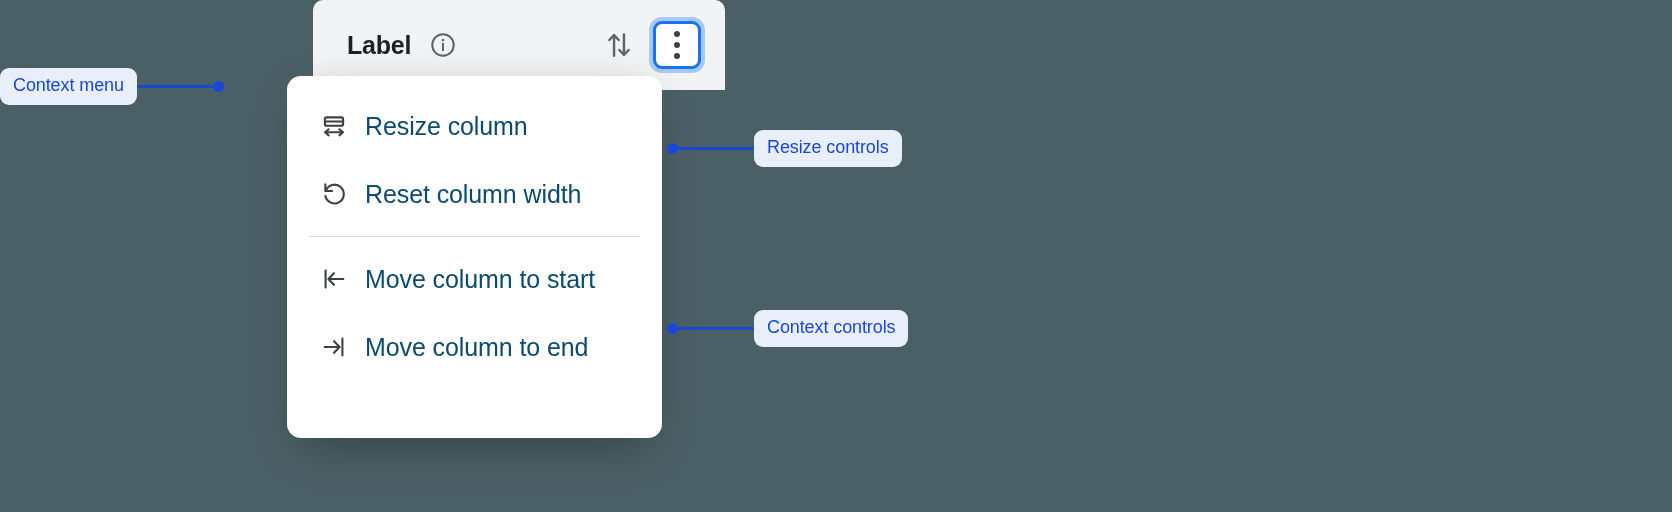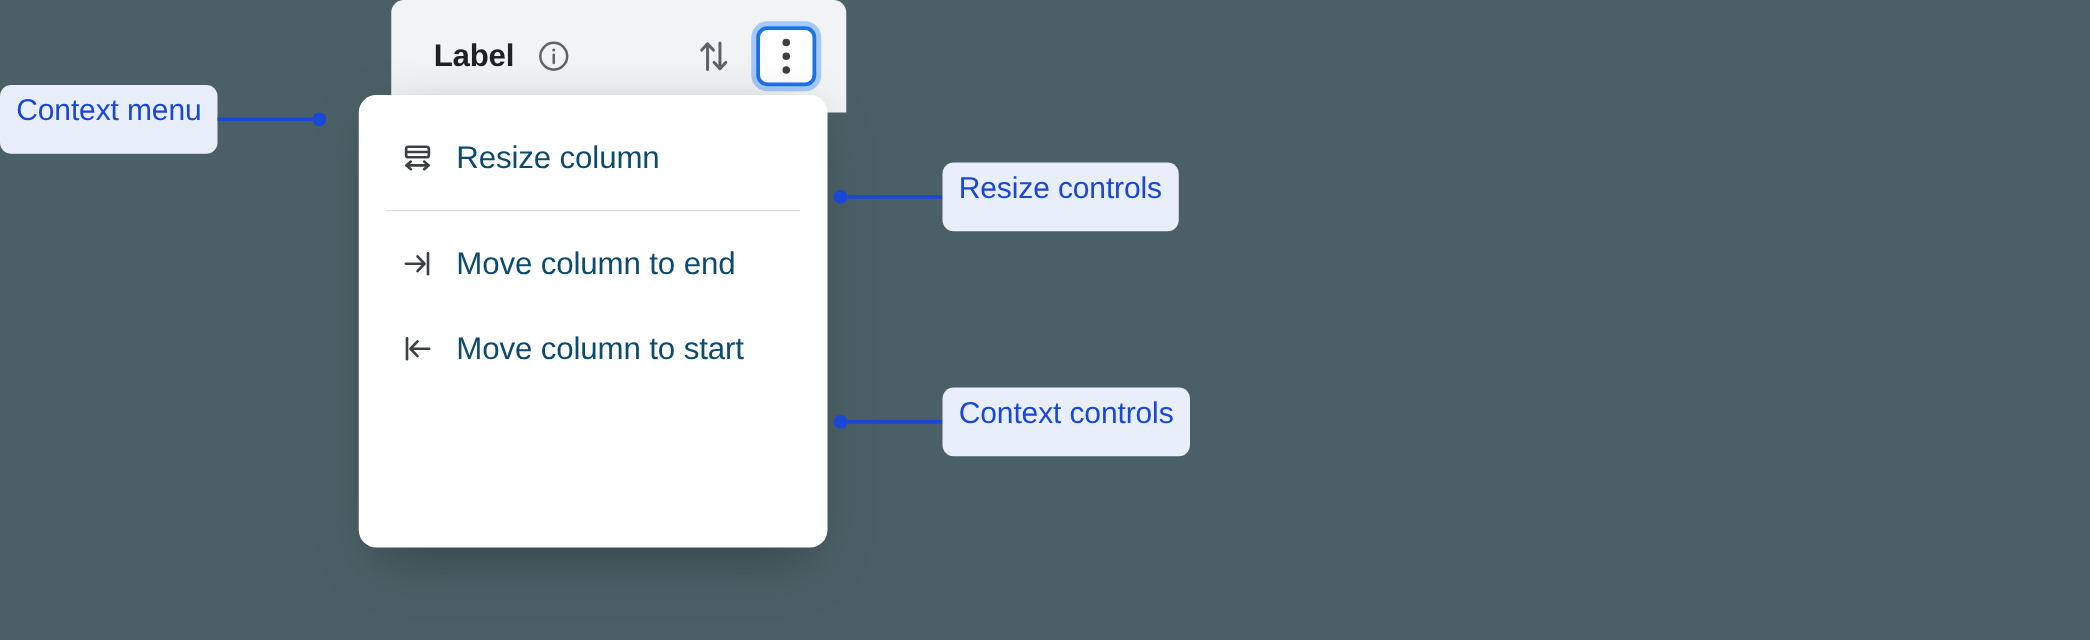--- a/index.html
+++ b/index.html
@@ -15,21 +15,21 @@
     font-family: "Liberation Sans", sans-serif;
     position: relative;
     -webkit-font-smoothing: antialiased;
   }
 
   
   .col-header {
     position: absolute;
     left: 313px;
     top: 0;
-    width: 364px;
+    width: 412px;
     height: 90px;
     background: #f1f3f4;
     border-top-left-radius: 10px;
     border-top-right-radius: 10px;
     display: flex;
     align-items: center;
     padding: 0 24px 0 34px;
   }
 
   .col-header-title {
@@ -140,23 +140,23 @@
   
   .callout {
     position: absolute;
     display: flex;
     align-items: center;
   }
 
   .callout-pill {
     background: #e9eefb;
     color: #1a47d8;
-    font-size: 24px;
+    font-size: 18px;
     border-radius: 9px;
-    padding: 7px 13px 20px 13px;
+    padding: 7px 13px 9px 13px;
     white-space: nowrap;
     letter-spacing: -0.1px;
   }
 
   .callout-line {
     height: 3px;
     background: #1a47d8;
     flex: 0 0 auto;
   }
 
@@ -221,44 +221,53 @@
         <rect x="4.2" y="4.6" width="15.6" height="7.2" rx="1.6"></rect>
         <line x1="4.2" y1="8.2" x2="19.8" y2="8.2"></line>
         <line x1="4.6" y1="17.4" x2="19.4" y2="17.4"></line>
         <polyline points="7.4,14.8 4.4,17.4 7.4,20.0"></polyline>
         <polyline points="16.6,14.8 19.6,17.4 16.6,20.0"></polyline>
       </svg>
     </span>
     <span class="menu-item-label">Resize column</span>
   </div>
 
+  <div class="menu-item">
+    <span class="menu-item-icon">
+      <svg width="28" height="28" viewBox="0 0 24 24" fill="none" stroke="#3c4043" stroke-width="1.8" stroke-linecap="round" stroke-linejoin="round">
+        <path d="M5.0 9.0 A8.0 8.0 0 1 1 4.6 13.8"></path>
+        <polyline points="4.6,3.6 4.6,9.4 10.4,9.4"></polyline>
+      </svg>
+    </span>
+    <span class="menu-item-label">Reset column width</span>
+  </div>
 
   <div class="menu-divider"></div>
 
+
+  <div class="menu-item">
+    <span class="menu-item-icon">
+      <svg width="28" height="28" viewBox="0 0 24 24" fill="none" stroke="#3c4043" stroke-width="1.8" stroke-linecap="round" stroke-linejoin="round">
+        <line x1="4.8" y1="4.8" x2="4.8" y2="19.2"></line>
+        <line x1="20.0" y1="12" x2="7.6" y2="12"></line>
+        <polyline points="12.0,7.0 7.2,12 12.0,17.0"></polyline>
+      </svg>
+    </span>
+    <span class="menu-item-label">Move column to start</span>
+  </div>
 
   <div class="menu-item">
     <span class="menu-item-icon">
       <svg width="28" height="28" viewBox="0 0 24 24" fill="none" stroke="#3c4043" stroke-width="1.8" stroke-linecap="round" stroke-linejoin="round">
         <line x1="19.2" y1="4.8" x2="19.2" y2="19.2"></line>
         <line x1="4.0" y1="12" x2="16.4" y2="12"></line>
         <polyline points="12.0,7.0 16.8,12 12.0,17.0"></polyline>
       </svg>
     </span>
     <span class="menu-item-label">Move column to end</span>
-  </div>
-
-  <div class="menu-item">
-    <span class="menu-item-icon">
-      <svg width="28" height="28" viewBox="0 0 24 24" fill="none" stroke="#3c4043" stroke-width="1.8" stroke-linecap="round" stroke-linejoin="round">
-        <line x1="4.8" y1="4.8" x2="4.8" y2="19.2"></line>
-        <line x1="20.0" y1="12" x2="7.6" y2="12"></line>
-        <polyline points="12.0,7.0 7.2,12 12.0,17.0"></polyline>
-      </svg>
-    </span>
-    <span class="menu-item-label">Move column to start</span>
   </div>
 </div>
 
 <div class="callout" id="callout-context-menu">
   <span class="callout-pill">Context menu</span>
   <span class="callout-line"></span>
   <span class="callout-dot"></span>
 </div>
 
 <div class="callout" id="callout-resize">

